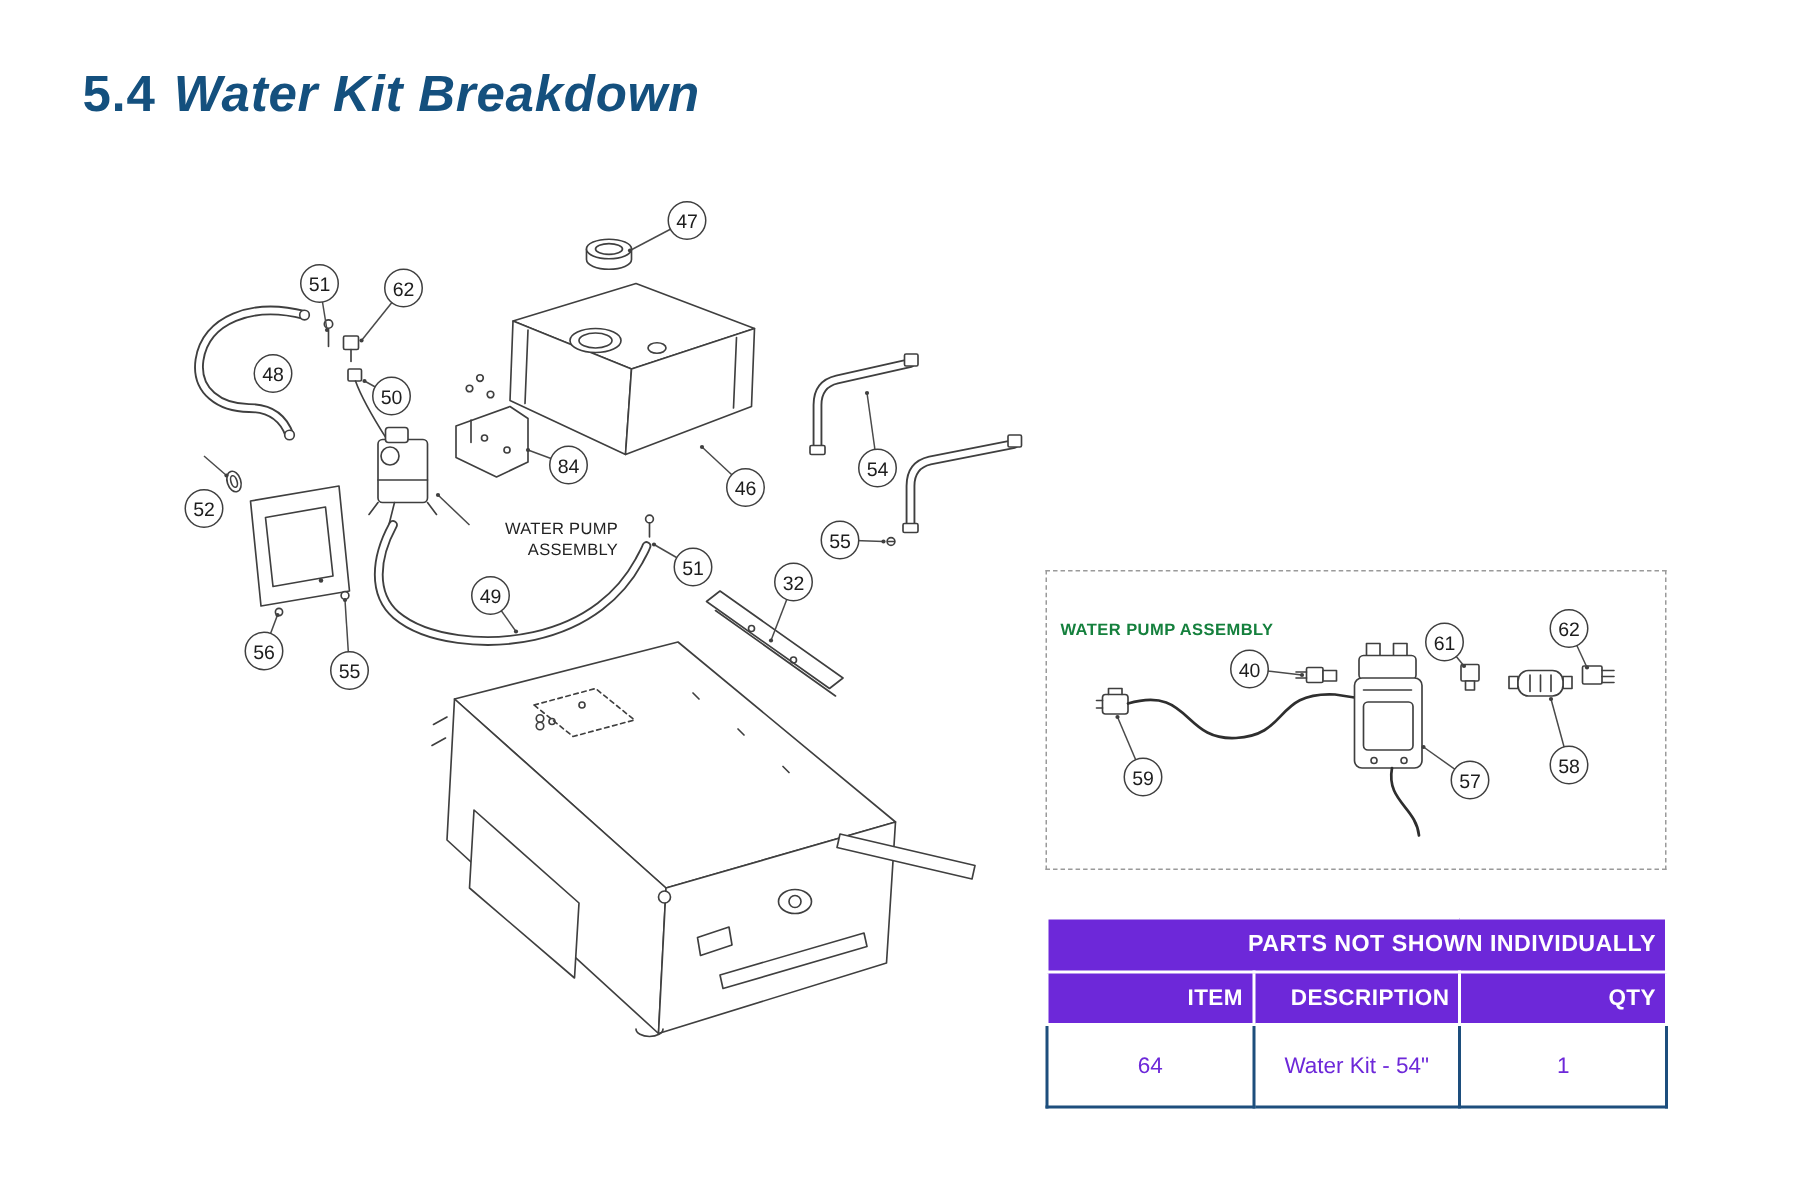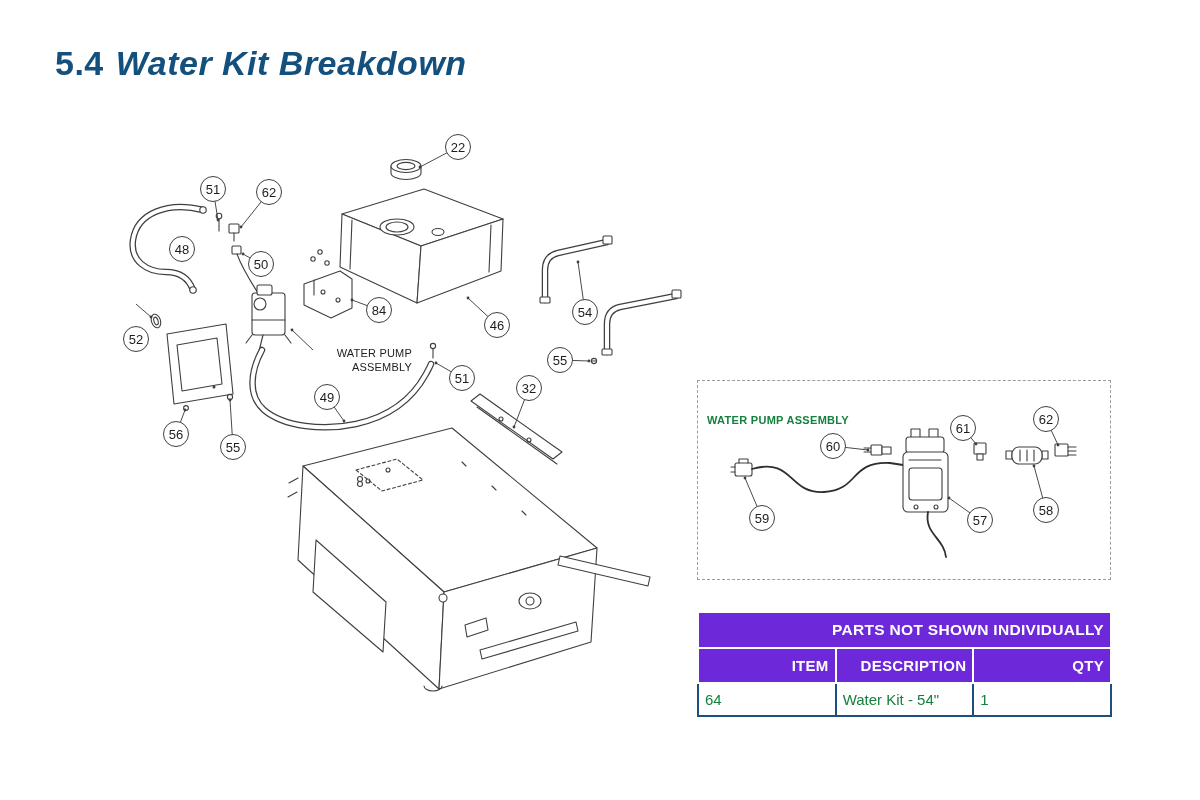--- a/index.html
+++ b/index.html
@@ -45,22 +45,22 @@
   .parts-table{
     position:absolute;left:697px;top:611px;width:415px;border-collapse:collapse;
     table-layout:fixed;font-size:15px;z-index:4;
   }
   .parts-table th{
     background:#6d28d9;color:#fff;font-weight:bold;border:2px solid #ffffff;
     padding:8px 6px;text-align:right;letter-spacing:0.3px;
   }
   .parts-table th.tbl-title{font-size:15.5px;padding:8px 6px;}
   .parts-table td{
-    background:#fff;color:#15803d;border:2px solid #1d4e7d;
-    padding:7px 6px;text-align:left;
+    background:#fff;color:#6d28d9;border:2px solid #1d4e7d;
+    padding:18px 6px;text-align:center;
   }
   .w-item{width:93px;}
   .w-qty{width:97px;}
 </style>
 </head>
 <body>
 
 <div class="page">
 
   <h1 class="title" style="margin:0;">
@@ -271,37 +271,37 @@
     </g>
   </svg>
 
   <div class="inset-title">WATER PUMP ASSEMBLY</div>
 
   <div class="pump-label">
     <div>WATER PUMP</div>
     <div>ASSEMBLY</div>
   </div>
 
-  <div class="callout" style="left:445px;top:134px;">22</div>
+  <div class="callout" style="left:445px;top:134px;">47</div>
   <div class="callout" style="left:200px;top:176px;">51</div>
   <div class="callout" style="left:256px;top:179px;">62</div>
   <div class="callout" style="left:169px;top:236px;">48</div>
   <div class="callout" style="left:248px;top:251px;">50</div>
   <div class="callout" style="left:123px;top:291px;margin-top:35px;">52</div>
   <div class="callout" style="left:366px;top:297px;">84</div>
   <div class="callout" style="left:484px;top:312px;">46</div>
   <div class="callout" style="left:572px;top:299px;">54</div>
   <div class="callout" style="left:547px;top:347px;">55</div>
   <div class="callout" style="left:314px;top:384px;">49</div>
   <div class="callout" style="left:449px;top:365px;">51</div>
   <div class="callout" style="left:516px;top:375px;">32</div>
   <div class="callout" style="left:163px;top:421px;">56</div>
   <div class="callout" style="left:220px;top:434px;">55</div>
 
-  <div class="callout" style="left:820px;top:433px;">60</div>
+  <div class="callout" style="left:820px;top:433px;">40</div>
   <div class="callout" style="left:950px;top:415px;">61</div>
   <div class="callout" style="left:1033px;top:406px;">62</div>
   <div class="callout" style="left:749px;top:505px;">59</div>
   <div class="callout" style="left:967px;top:507px;">57</div>
   <div class="callout" style="left:1033px;top:497px;">58</div>
 
   <table class="parts-table">
     <thead>
       <tr>
         <th colspan="3" class="tbl-title">PARTS NOT SHOWN INDIVIDUALLY</th>

